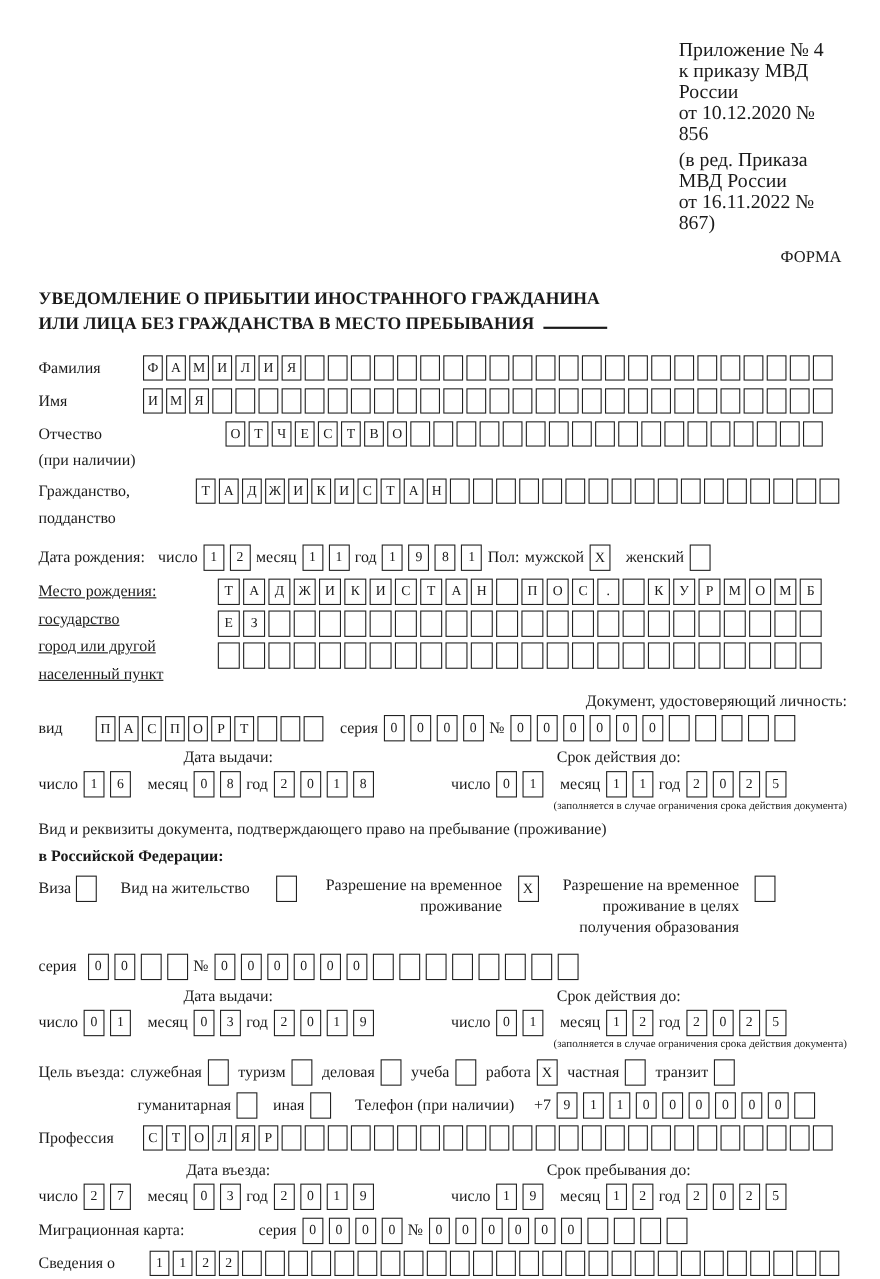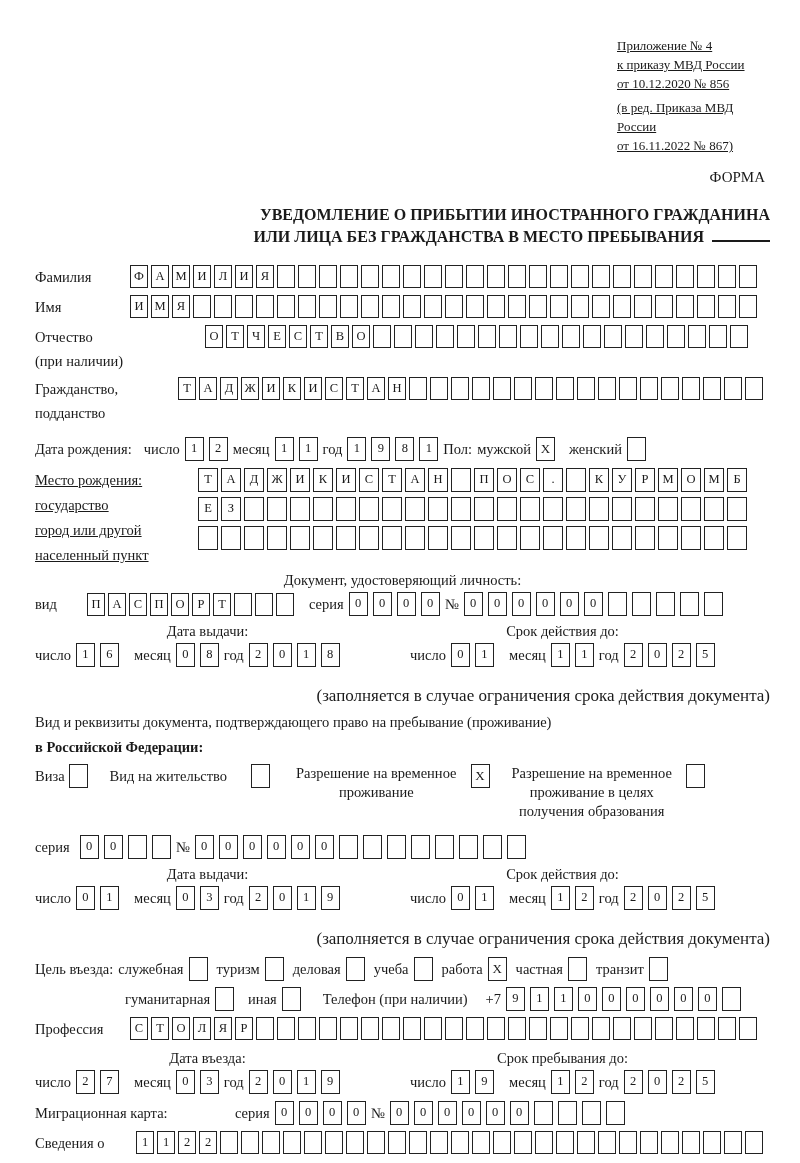--- a/index.html
+++ b/index.html
@@ -12,39 +12,39 @@
   .cells{display:inline-flex;flex-wrap:nowrap;vertical-align:middle;}
   .cell{display:inline-block;box-sizing:border-box;width:18px;height:23px;border:1.6px solid #222;
         margin-right:3px;text-align:center;font-size:12.5px;line-height:20px;background:#fff;flex:0 0 auto;}
   .lgc .cell{width:19px;height:24px;margin-right:5px;line-height:21px;}
   .wc .cell{width:20px;height:24px;margin-right:3px;line-height:21px;}
   .cb{display:inline-block;box-sizing:border-box;width:19px;height:24px;border:1.6px solid #222;
       text-align:center;font-size:13px;line-height:21px;vertical-align:middle;background:#fff;flex:0 0 auto;}
   .row{display:flex;align-items:flex-start;}
   .lbl{flex:0 0 auto;line-height:24px;}
   
-  .annex{margin:36px 0 0 582px;font-size:13px;line-height:19px;text-decoration:underline;}
+  .annex{margin:36px 0 0 582px;font-size:18px;line-height:19px;}
   .annex .part2{margin-top:5px;}
   .forma{margin-top:14px;text-align:right;padding-right:5px;font-size:15px;}
-  .title{margin-top:18px;text-align:right;font-size:16px;font-weight:bold;line-height:22px;}
+  .title{margin-top:18px;text-align:left;font-size:16px;font-weight:bold;line-height:22px;}
   .title .uline{display:inline-block;width:58px;border-bottom:2px solid #1a1a1a;height:14px;margin-left:8px;}
   .sec1{margin-top:26px;text-align:center;font-weight:bold;font-size:14.5px;}
   
   .date-pair{display:flex;margin-top:6px;}
   .dc-left{width:375px;flex:0 0 auto;}
   .dc-right{flex:1;}
   .date-heading{text-align:center;line-height:18px;font-family:Liberation Serif, serif;}
   .dc-left .date-heading{width:345px;}
   .dc-right .date-heading{padding-right:55px;}
   .date-line{display:flex;align-items:center;margin-top:3px;}
   .date-line .t{margin-right:5px;}
-  .note{font-size:17px;text-align:right;margin-top:19px;}
+  .note{font-size:10px;text-align:right;margin-top:2px;}
   .opt{display:flex;align-items:flex-start;}
   .opt .olbl{line-height:19px;}
-  .ctr{text-align:center;}
+  .ctr{text-align:right;}
 </style>
 </head>
 <body>
 
 <div class="page">
 
   <div class="annex">
     <div class="pre">Приложение № 4
 к приказу МВД России
 от 10.12.2020 № 856</div>

